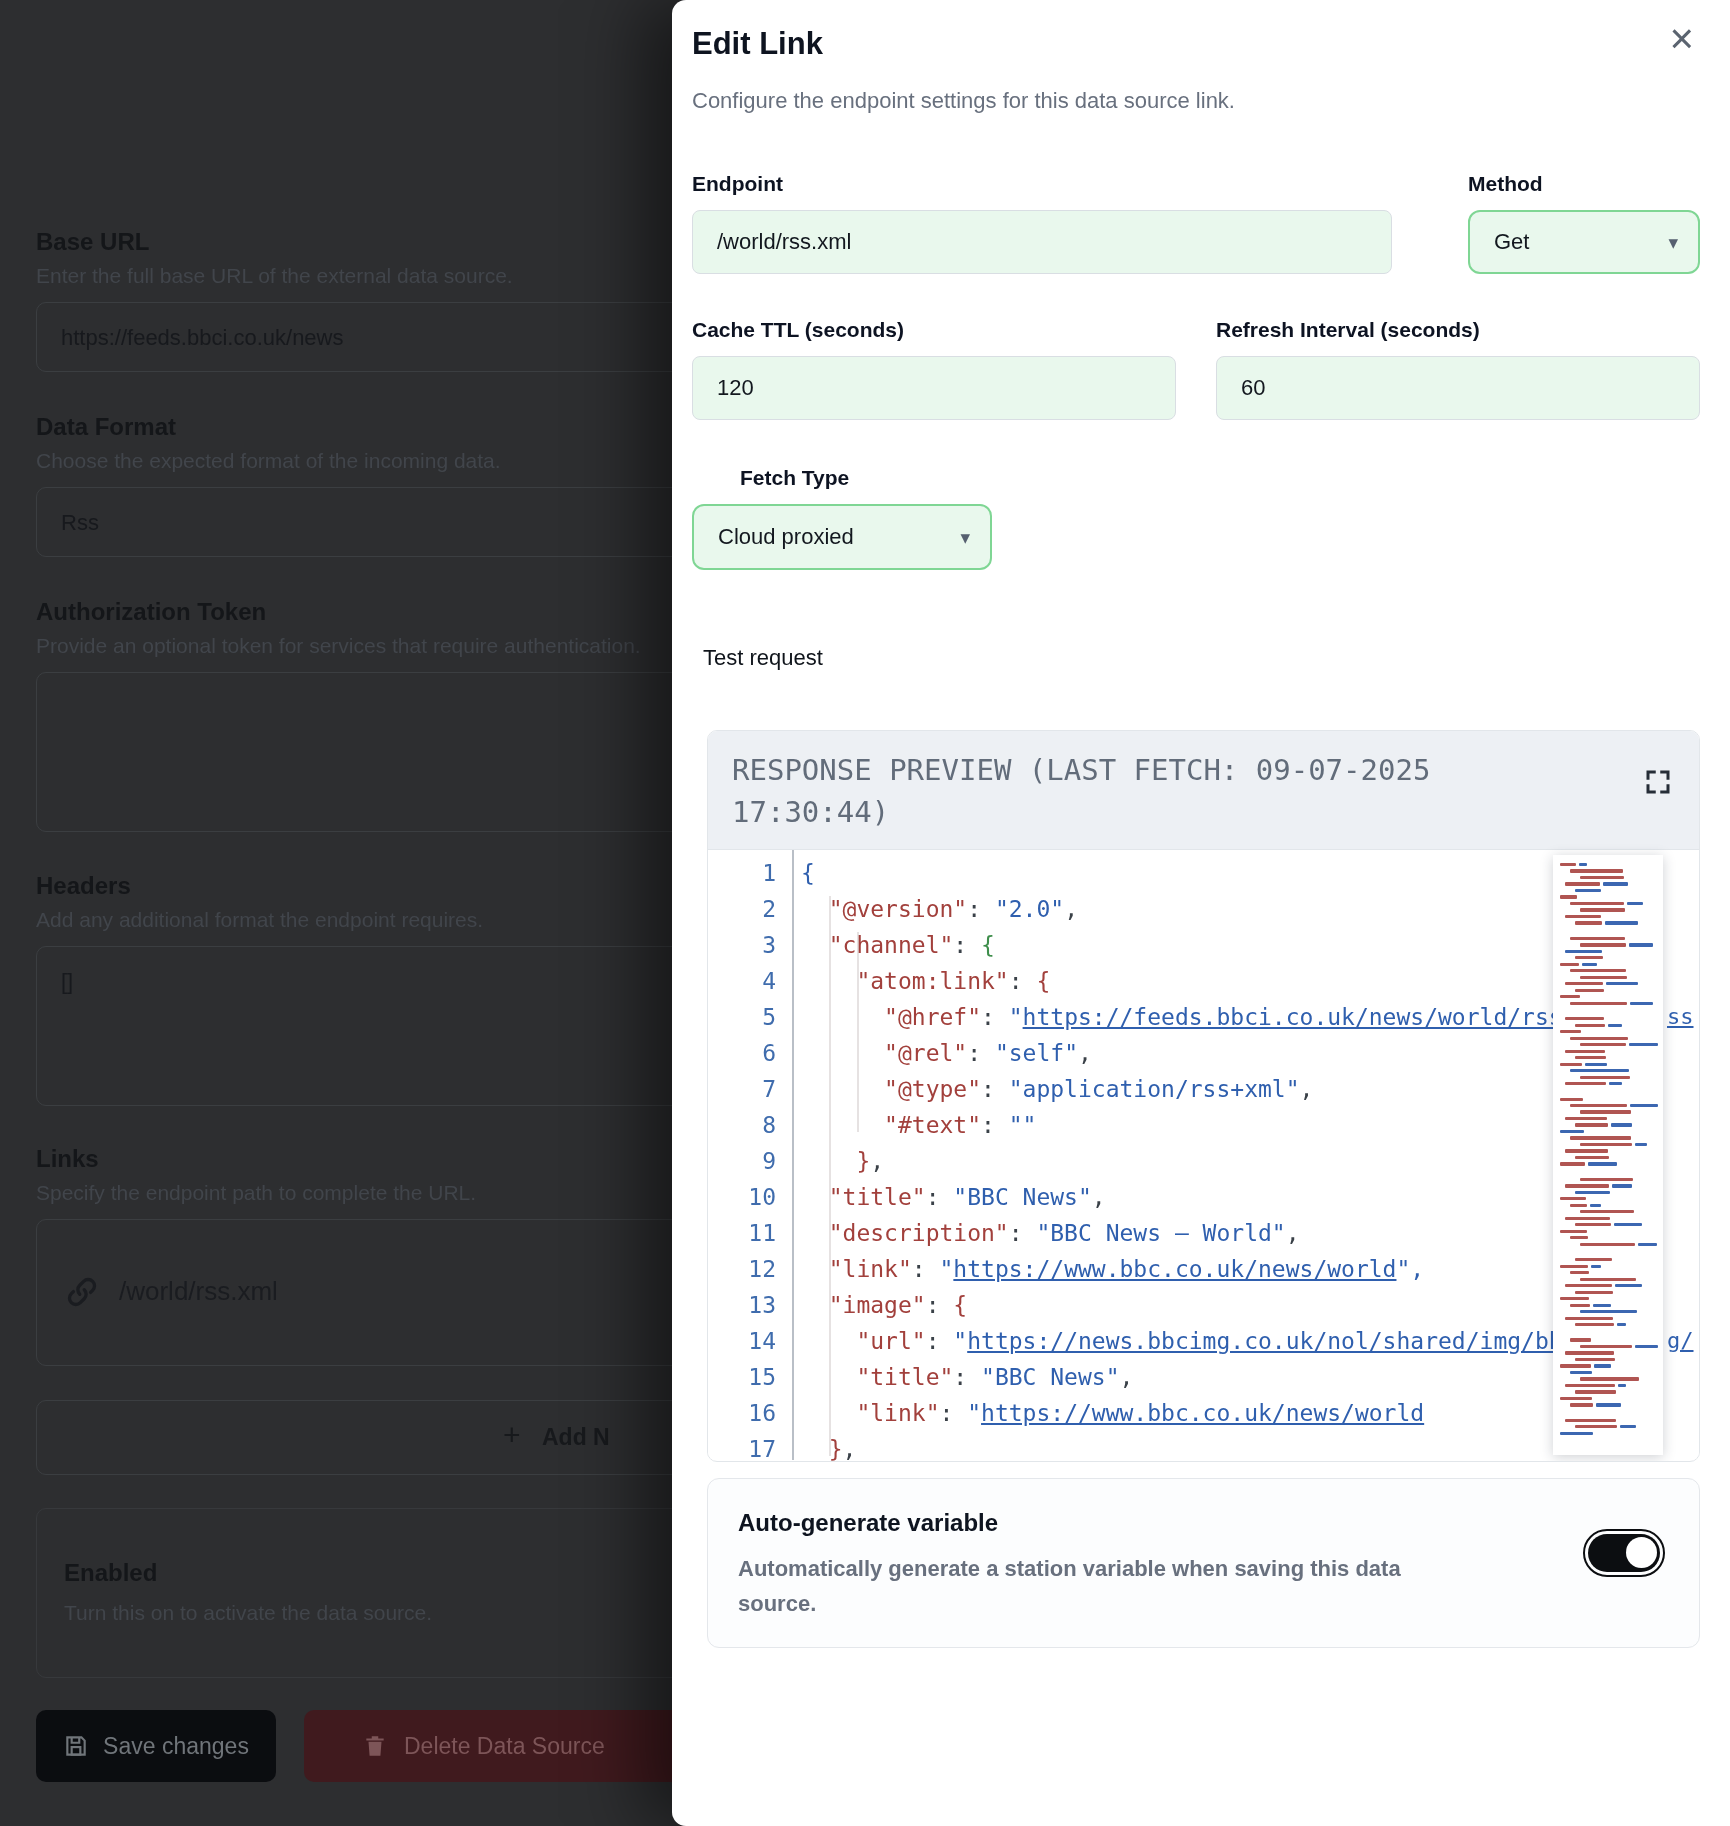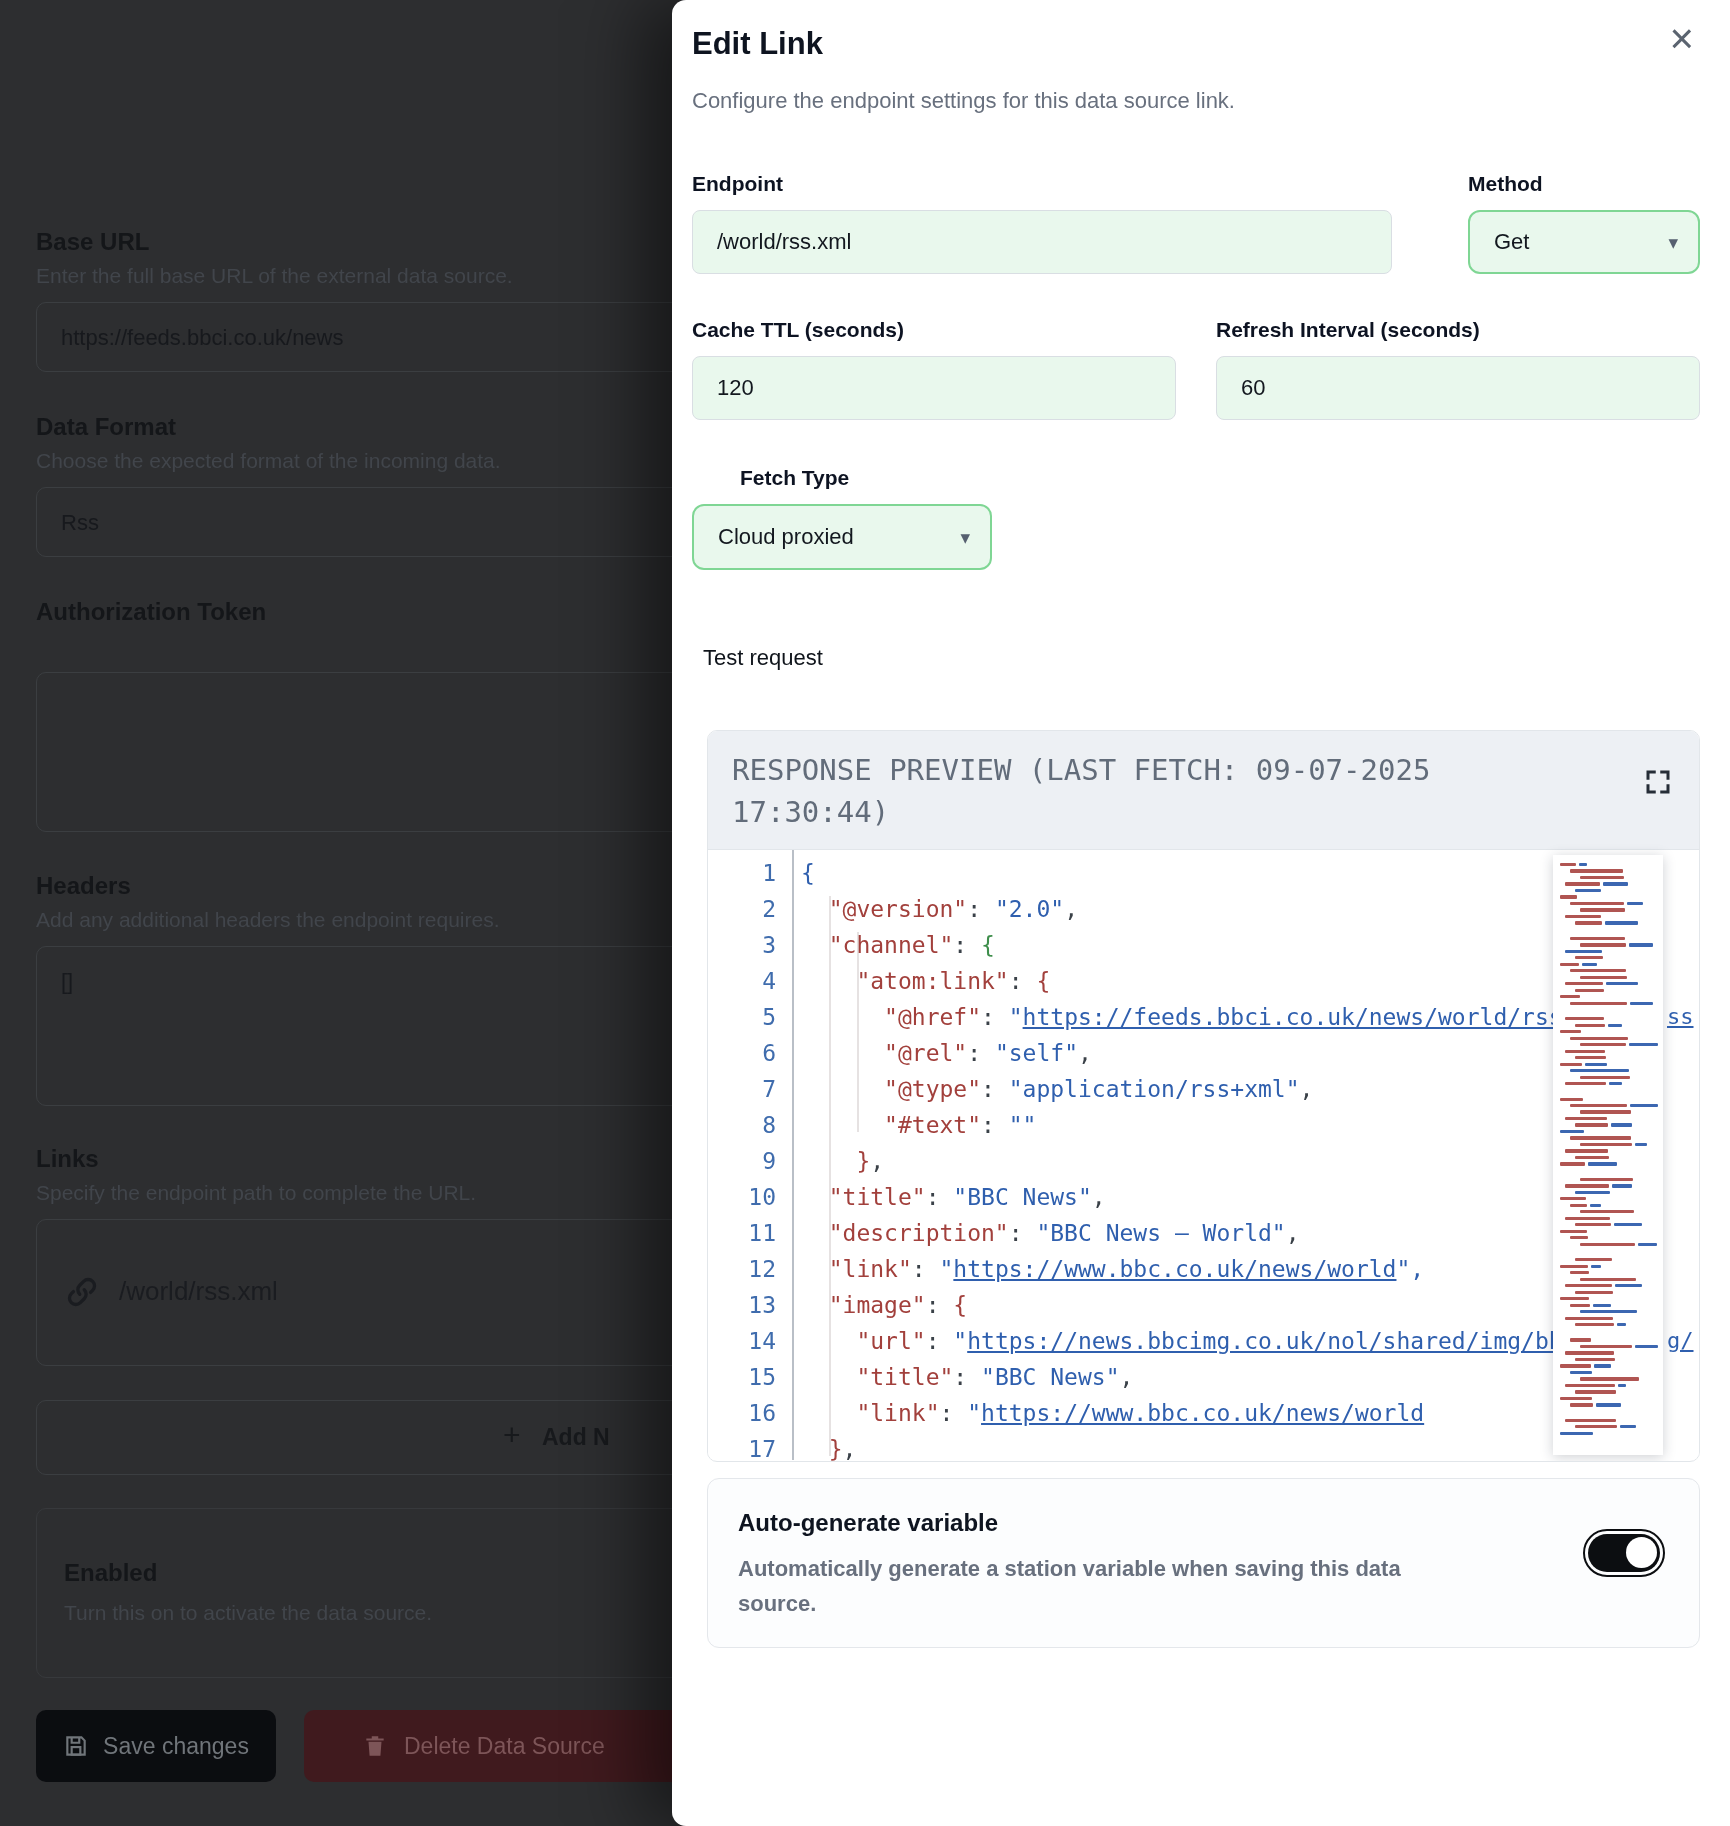--- a/index.html
+++ b/index.html
@@ -81,24 +81,25 @@
     <div class="lp-abs lp-input-text" style="left:24px;top:22px;">https://feeds.bbci.co.uk/news</div>
   </div>
 
   <div class="lp-abs lp-label" style="left:36px;top:413px;">Data Format</div>
   <div class="lp-abs lp-help" style="left:36px;top:449px;">Choose the expected format of the incoming data.</div>
   <div class="lp-abs lp-box" style="left:36px;top:487px;width:1234px;height:70px;">
     <div class="lp-abs lp-input-text" style="left:24px;top:22px;">Rss</div>
   </div>
 
   <div class="lp-abs lp-label" style="left:36px;top:598px;">Authorization Token</div>
+  <div class="lp-abs lp-help" style="left:36px;top:634px;">Provide an optional token for services that require authentication.</div>
   <div class="lp-abs lp-box" style="left:36px;top:672px;width:1234px;height:160px;"></div>
 
   <div class="lp-abs lp-label" style="left:36px;top:872px;">Headers</div>
-  <div class="lp-abs lp-help" style="left:36px;top:908px;">Add any additional headers the endpoint requires.</div>
+  <div class="lp-abs lp-help" style="left:36px;top:908px;">Add any additional format the endpoint requires.</div>
   <div class="lp-abs lp-box" style="left:36px;top:946px;width:1234px;height:160px;">
     <div class="lp-abs lp-input-text" style="left:24px;top:22px;">[]</div>
   </div>
 
   <div class="lp-abs lp-label" style="left:36px;top:1145px;">Links</div>
   <div class="lp-abs lp-help" style="left:36px;top:1181px;">Specify the endpoint path to complete the URL.</div>
   <div class="lp-abs lp-box" style="left:36px;top:1219px;width:1234px;height:147px;">
     <span class="lp-abs" style="left:27px;top:54px;">
       <svg width="36" height="36" viewBox="0 0 24 24" fill="none" stroke="#1a1c20" stroke-width="2.2" stroke-linecap="round">
         <path d="M10.5 13.5a4.2 4.2 0 0 1 0-6l2.6-2.6a4.2 4.2 0 0 1 6 6l-1.4 1.4"></path>

